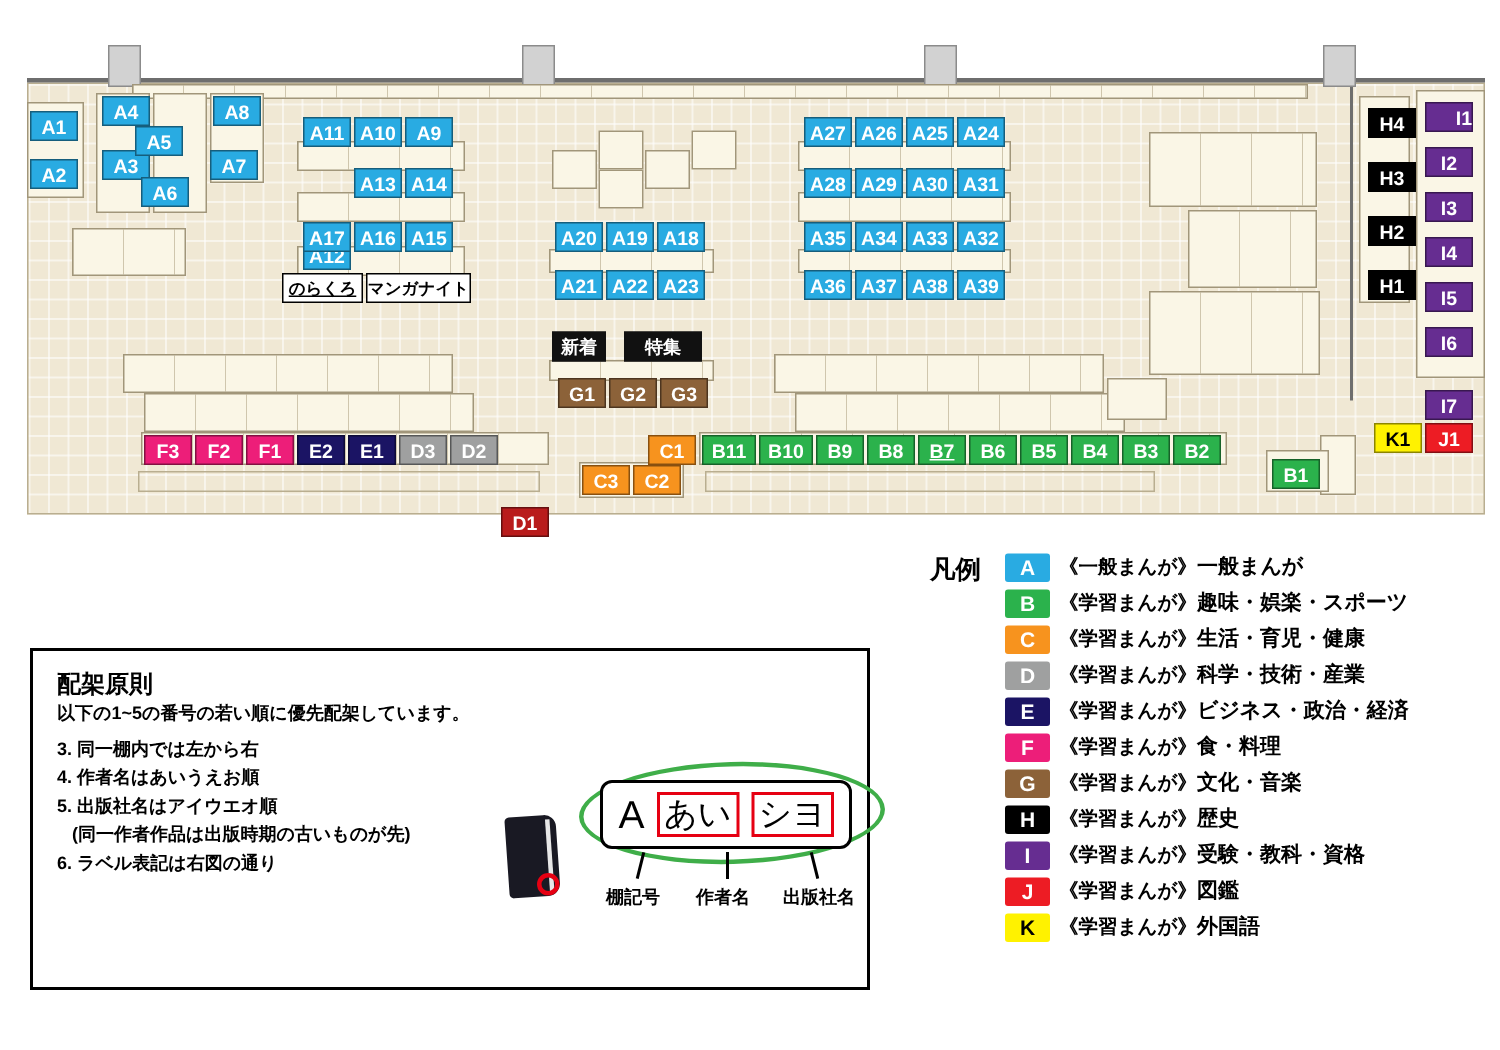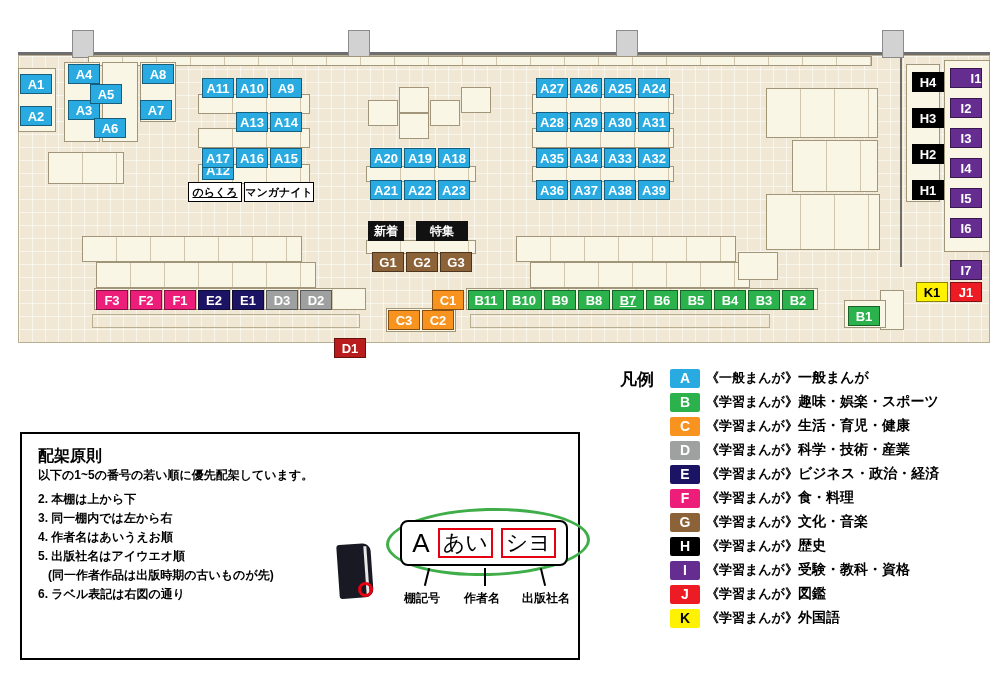--- a/index.html
+++ b/index.html
@@ -253,21 +253,20 @@
           <span class="series">《学習まんが》</span>
           <span class="cat">外国語</span>
         </div>
       </div>
   </div>
 
   <div class="principles">
     <div class="p-title">配架原則</div>
     <div class="p-intro">以下の1~5の番号の若い順に優先配架しています。</div>
     <div class="rules">
-        <div class="rule">2. 本棚は上から下</div>
         <div class="rule">3. 同一棚内では左から右</div>
         <div class="rule">4. 作者名はあいうえお順</div>
         <div class="rule">5. 出版社名はアイウエオ順</div>
         <div class="rule">   (同一作者作品は出版時期の古いものが先)</div>
         <div class="rule">6. ラベル表記は右図の通り</div>
       </div>
 
     <div class="demo">
       <div class="book"></div>
       <div class="book-dot"></div>

